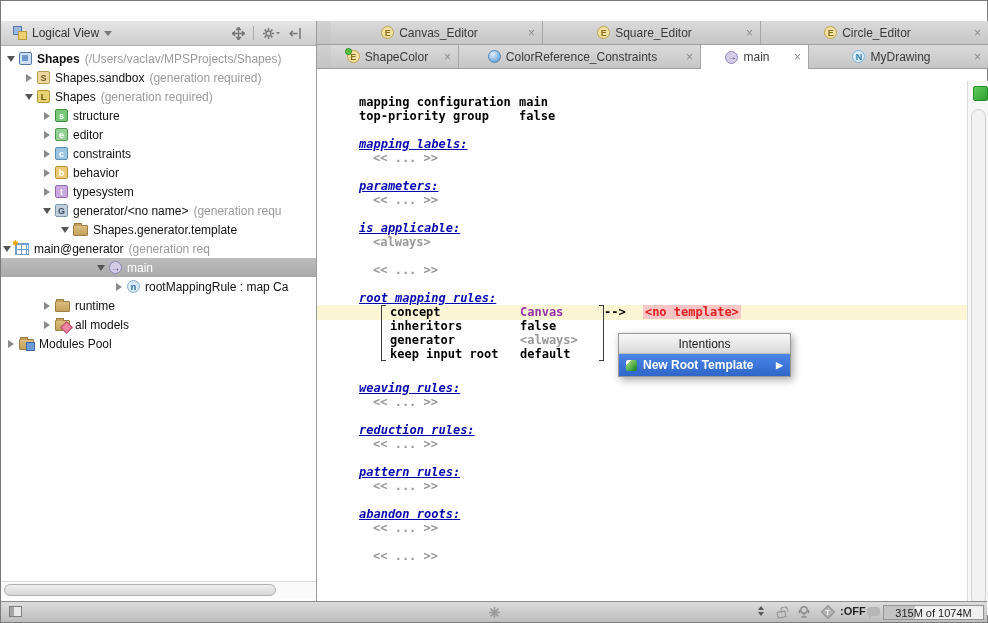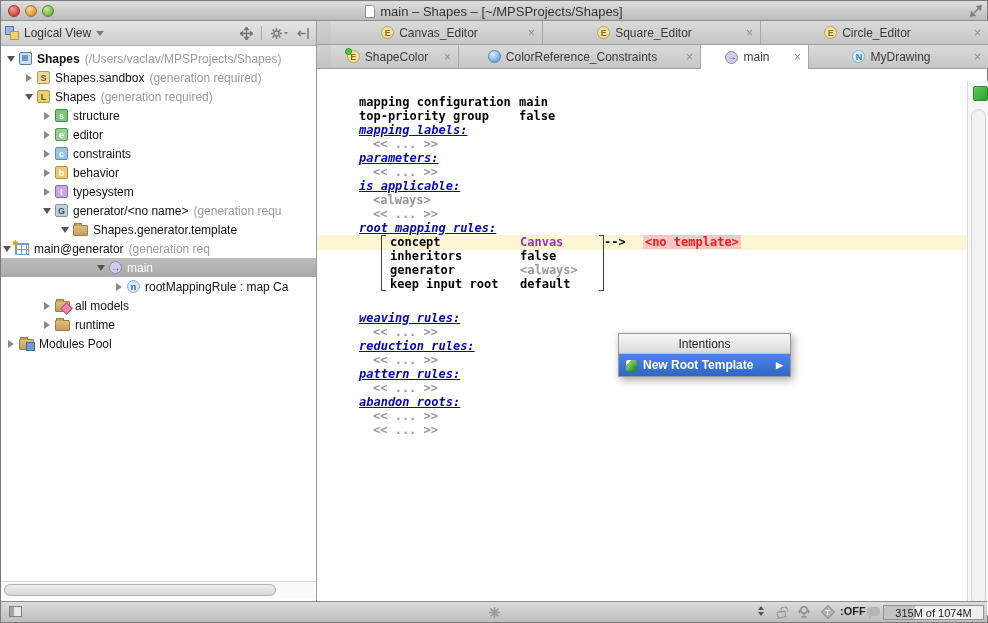--- a/index.html
+++ b/index.html
@@ -15,21 +15,21 @@
   .tl-yel   { left:24px; background:radial-gradient(circle at 35% 30%, #f7dba2, #e0a33e 60%, #aa7a22); border:1px solid #9c7724; }
   .tl-grn   { left:41px; background:radial-gradient(circle at 35% 30%, #c8eaa0, #80bd4a 60%, #558c2c); border:1px solid #568b30; }
   .title-group { position:absolute; left:0; right:0; top:0; height:20px; display:flex; align-items:center; justify-content:center; gap:5px; }
   .doc-icon { width:10px; height:13px; background:#fdfdfd; border:1px solid #8f8f8f; border-radius:1px; position:relative; }
   .doc-icon::after { content:''; position:absolute; right:-1px; top:-1px; border-style:solid; border-width:0 4px 4px 0; border-color:transparent #bcbcbc transparent transparent; }
   .title-text { font-size:13px; color:#343434; }
   .resize-ico { position:absolute; right:4px; top:3px; }
 
   
   .leftpanel { position:absolute; left:0; top:20px; width:316px; height:582px; background:#fff; border-right:1px solid #9a9a9a; }
-  .lp-header { position:relative; height:25px; background:linear-gradient(#e6e6e6,#cdcdcd); border-bottom:1px solid #ababab; display:flex; align-items:center; padding:0 4px; }
+  .lp-header { position:relative; height:25px; background:linear-gradient(#e6e6e6,#cdcdcd); border-bottom:1px solid #ababab; display:flex; align-items:center; padding:0 12px; }
   .lv-icon { position:relative; width:14px; height:14px; margin-right:5px; }
   .lv-icon .sq1 { position:absolute; left:0; top:0; width:9px; height:9px; background:#9cb8e0; border:1px solid #5878a8; }
   .lv-icon .sq2 { position:absolute; right:0; bottom:0; width:9px; height:9px; background:#f0d070; border:1px solid #b89a38; }
   .lv-label { font-size:12px; color:#333; }
   .caret-down { width:0; height:0; border-left:4px solid transparent; border-right:4px solid transparent; border-top:5px solid #777; margin-left:5px; }
   .lp-spacer { flex:1; }
   .lp-tools { display:flex; align-items:center; gap:8px; padding-right:2px; }
   .lp-sep { width:1px; height:14px; background:#aaa; }
 
   .tree { position:absolute; left:0; top:26px; width:315px; height:555px; background:#fff; overflow:hidden; font-size:12px; color:#111; padding-top:2px; }
@@ -78,21 +78,21 @@
   .tico-e { width:13px; height:13px; border-radius:50%; background:#f2e2a4; border:1px solid #c0a048; color:#8a6d1a; font-size:9px; font-weight:bold; display:inline-flex; align-items:center; justify-content:center; position:relative; flex:none; }
   .tico-e.mod::after { content:''; position:absolute; left:-3px; top:-3px; width:5px; height:5px; border-radius:50%; background:#57c23f; border:1px solid #2f8f22; }
   .tico-sphere { width:13px; height:13px; border-radius:50%; background:radial-gradient(circle at 35% 30%, #e2f0fc, #7ab1e0 65%, #4f87ba); border:1px solid #4f87ba; flex:none; }
   .tico-n { width:13px; height:13px; border-radius:50%; background:#d5ecf8; border:1px solid #82b4d4; color:#2f7ca8; font-size:9px; font-weight:bold; display:inline-flex; align-items:center; justify-content:center; flex:none; }
 
   
   .editor { position:absolute; left:0; top:60px; width:672px; height:534px; background:#fff; overflow:hidden; }
   .code { position:relative; padding:14px 0 0 42px; font-family:"DejaVu Sans Mono", monospace; font-size:12px; font-weight:bold; color:#000; }
   .cline { height:14px; line-height:14px; white-space:pre; }
   .kw { display:inline-block; width:160px; }
-  .sect { margin-top:0; }
+  .sect { margin-top:14px; }
   .stitle { height:14px; line-height:14px; color:#0606b0; font-style:italic; text-decoration:underline; }
   .sph { height:14px; line-height:14px; color:#979797; padding-left:14px; }
   .sect.rules { margin-bottom:20px; }
   .rule-wrap { position:relative; margin-left:14px; }
   .ystripe { position:absolute; left:-56px; top:0; width:650px; height:15px; background:#fcf6d4; }
   .rule-flex { position:relative; display:flex; align-items:stretch; width:223px;padding-left:8px; }
   .brk { width:5px; flex:none; }
   .brk-l { border:1px solid #3c3c3c; border-right:none; margin-right:4px; }
   .brk-r { border:1px solid #3c3c3c; border-left:none; margin-left:4px; }
   .rtable { width:205px; flex:none; }
@@ -133,36 +133,20 @@
   .sb-bubble::after { content:''; position:absolute; left:2px; bottom:-3px; border-style:solid; border-width:3px 3px 0 0; border-color:#b6b6b6 transparent transparent transparent; }
   .sb-mem { position:absolute; right:3px; top:3px; width:101px; height:15px; border:1px solid #949494; background:#f0f0f0; text-align:center; line-height:14px; color:#1e1e1e; overflow:hidden; }
   .sb-mem .fill { position:absolute; left:0; top:0; height:100%; width:31%; background:#c3c3c3; }
   .sb-mem .txt { position:relative; }
 </style>
 </head>
 <body>
 
 <div class="win">
 
-  <div class="titlebar">
-    <span class="tl tl-red"></span>
-    <span class="tl tl-yel"></span>
-    <span class="tl tl-grn"></span>
-    <div class="title-group">
-      <span class="doc-icon"></span>
-      <span class="title-text">main – Shapes – [~/MPSProjects/Shapes]</span>
-    </div>
-    <svg class="resize-ico" width="14" height="14" viewBox="0 0 14 14">
-      <g stroke="#7e7e7e" stroke-width="1.6" fill="#7e7e7e">
-        <path d="M5 9 L12 2" fill="none"></path>
-          <path d="M12 2 L8.5 2.6 L11.4 5.5 Z"></path>
-          <path d="M2 12 L5.5 11.4 L2.6 8.5 Z"></path>
-      </g>
-    </svg>
-  </div>
 
   <div class="leftpanel">
     <div class="lp-header">
       <span class="lv-icon">
           <span class="sq1"></span>
           <span class="sq2"></span>
         </span>
       <span class="lv-label">Logical View</span>
       <span class="caret-down"></span>
       <span class="lp-spacer"></span>
@@ -286,29 +270,29 @@
         <span class="tri">
             <span class="tri-c"></span>
           </span>
         <span class="ticon b-n">n</span>
         <span class="tlabel">rootMappingRule : map Ca</span>
       </div>
       <div class="trow" style="padding-left:40px">
         <span class="tri">
             <span class="tri-c"></span>
           </span>
+        <span class="ticon folder"></span>
+        <span class="tlabel">runtime</span>
+      </div>
+      <div class="trow" style="padding-left:40px">
+        <span class="tri">
+            <span class="tri-c"></span>
+          </span>
         <span class="ticon folder f-pink"></span>
         <span class="tlabel">all models</span>
-      </div>
-      <div class="trow" style="padding-left:40px">
-        <span class="tri">
-            <span class="tri-c"></span>
-          </span>
-        <span class="ticon folder"></span>
-        <span class="tlabel">runtime</span>
       </div>
       <div class="trow" style="padding-left:4px">
         <span class="tri">
             <span class="tri-c"></span>
           </span>
         <span class="ticon folder f-blue"></span>
         <span class="tlabel">Modules Pool</span>
       </div>
     </div>
     <div class="hscroll">

